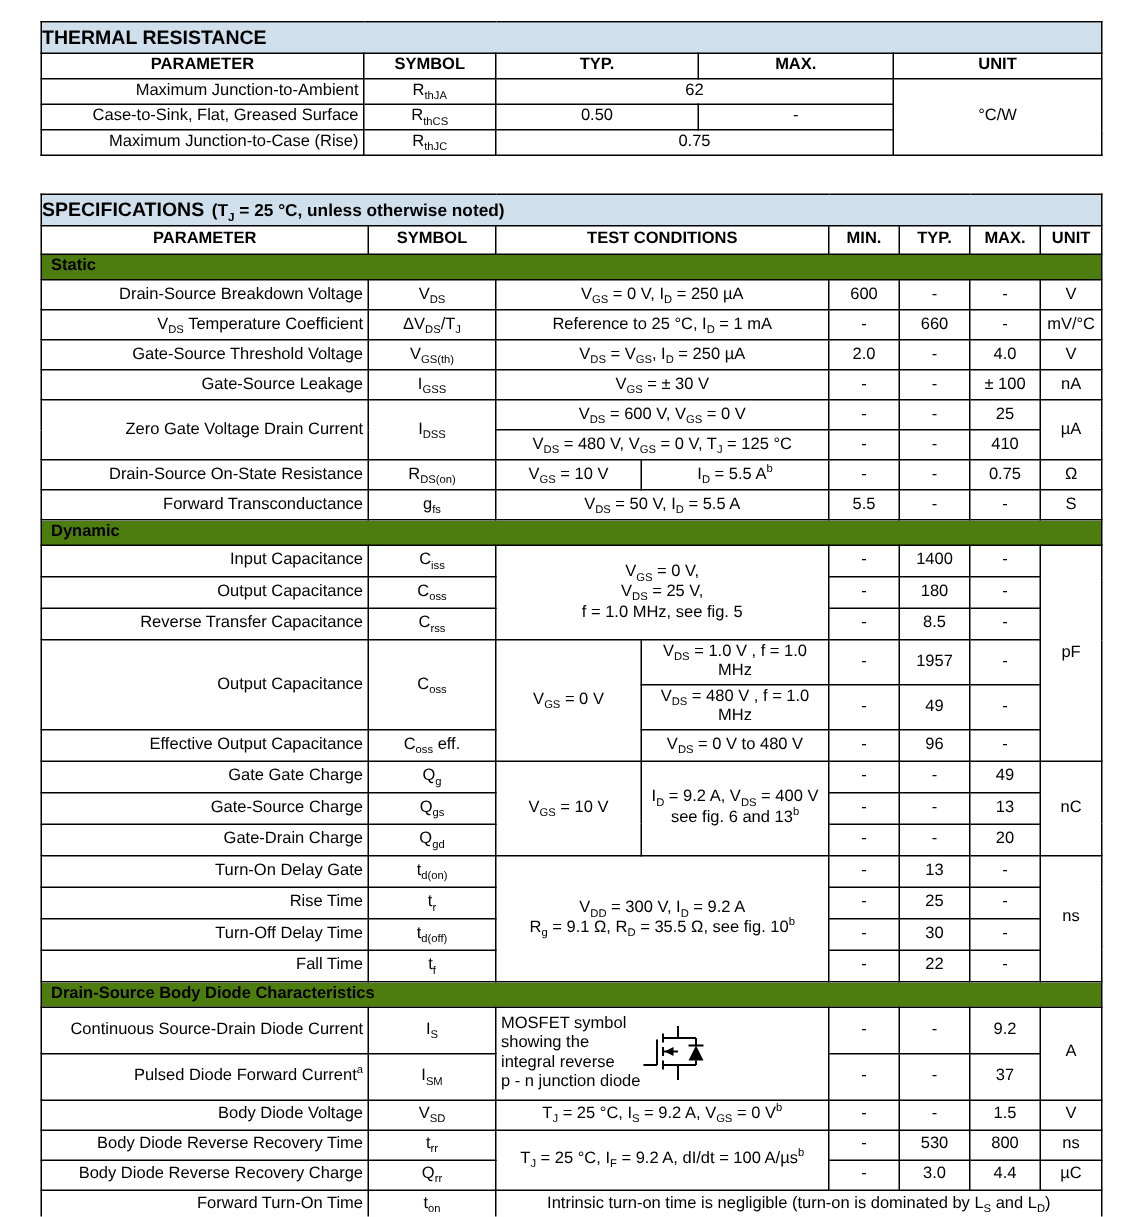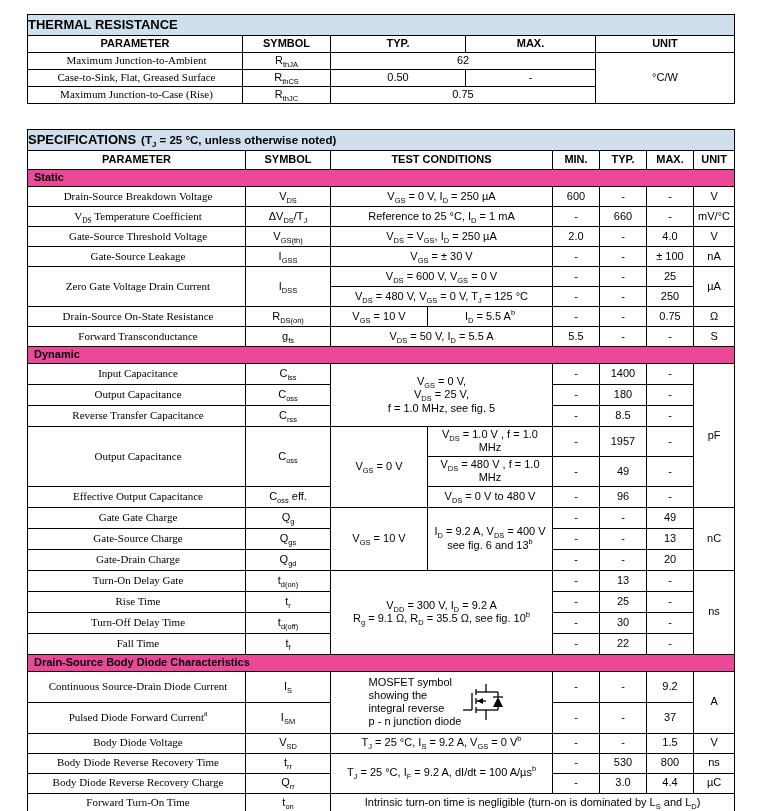--- a/index.html
+++ b/index.html
@@ -3,35 +3,35 @@
 <meta charset="utf-8">
 <style>
   * { box-sizing: border-box; margin: 0; padding: 0; }
   html, body { width: 760px; height: 811px; background: #ffffff; overflow: hidden; }
   body { font-family: "Liberation Sans", "DejaVu Sans", sans-serif; color: #000; }
   .page { padding: 14px 26px 0 27px; }
   table { border-collapse: collapse; width: 707px; table-layout: fixed; }
   td { border: 1px solid #000; font-size: 11px; padding: 1px 3px; vertical-align: middle; line-height: 1.22; overflow: hidden; }
   sub, sup { font-size: 0.68em; line-height: 0; }
   .c { text-align: center; }
-  .param { text-align: center; padding-left: 6px; font-family: Liberation Serif, serif; }
+  .param { text-align: right; padding-left: 6px; }
   .title-row td { background: #cfe0ec; font-weight: bold; font-size: 13px; height: 21px; padding-left: 0; margin-left: 28px; }
   .title-note { font-weight: bold; font-size: 11.5px; margin-left: 5px; }
   .hdr td { font-weight: bold; text-align: center; }
-  .band td { background: #ec4899; font-weight: bold; padding-left: 6px; }
+  .band td { background: #4d7c0f; font-weight: bold; padding-left: 6px; }
   .thermal .hdr td { height: 17px; }
   .thermal .r td  { height: 17px; }
   .specs .hdr td  { height: 19px; }
   .specs .band td { height: 17px; }
   .specs .r td    { height: 20px; }
   .specs .rc td   { height: 21px; }
   .specs .rd td   { height: 31px; }
   .gap { height: 25px; }
   .tc-lines div { text-align: center; }
-  .diode-tc-wrap { display: flex; align-items: center; justify-content: center; padding: 1px 10px 1px 3px; }
+  .diode-tc-wrap { display: flex; align-items: center; justify-content: flex-start; padding: 1px 10px 1px 3px; }
   .diode-tc-text { text-align: left; line-height: 1.18; }
   .note-cell { text-align: center; }
 </style>
 </head>
 <body>
 
 <div class="page">
 
   <table class="thermal">
     <colgroup>
@@ -145,21 +145,21 @@
       <td class="c" colspan="2">V<sub>DS</sub> = 600 V, V<sub>GS</sub> = 0 V</td>
       <td class="c">-</td>
       <td class="c">-</td>
       <td class="c">25</td>
       <td class="c" rowspan="2">µA</td>
     </tr>
     <tr class="r">
       <td class="c" colspan="2">V<sub>DS</sub> = 480 V, V<sub>GS</sub> = 0 V, T<sub>J</sub> = 125 °C</td>
       <td class="c">-</td>
       <td class="c">-</td>
-      <td class="c">250</td>
+      <td class="c">410</td>
     </tr>
     <tr class="r">
       <td class="param">Drain-Source On-State Resistance</td>
       <td class="c">R<sub>DS(on)</sub></td>
       <td class="c">V<sub>GS</sub> = 10 V</td>
       <td class="c">I<sub>D</sub> = 5.5 A<sup>b</sup></td>
       <td class="c">-</td>
       <td class="c">-</td>
       <td class="c">0.75</td>
       <td class="c">Ω</td>

